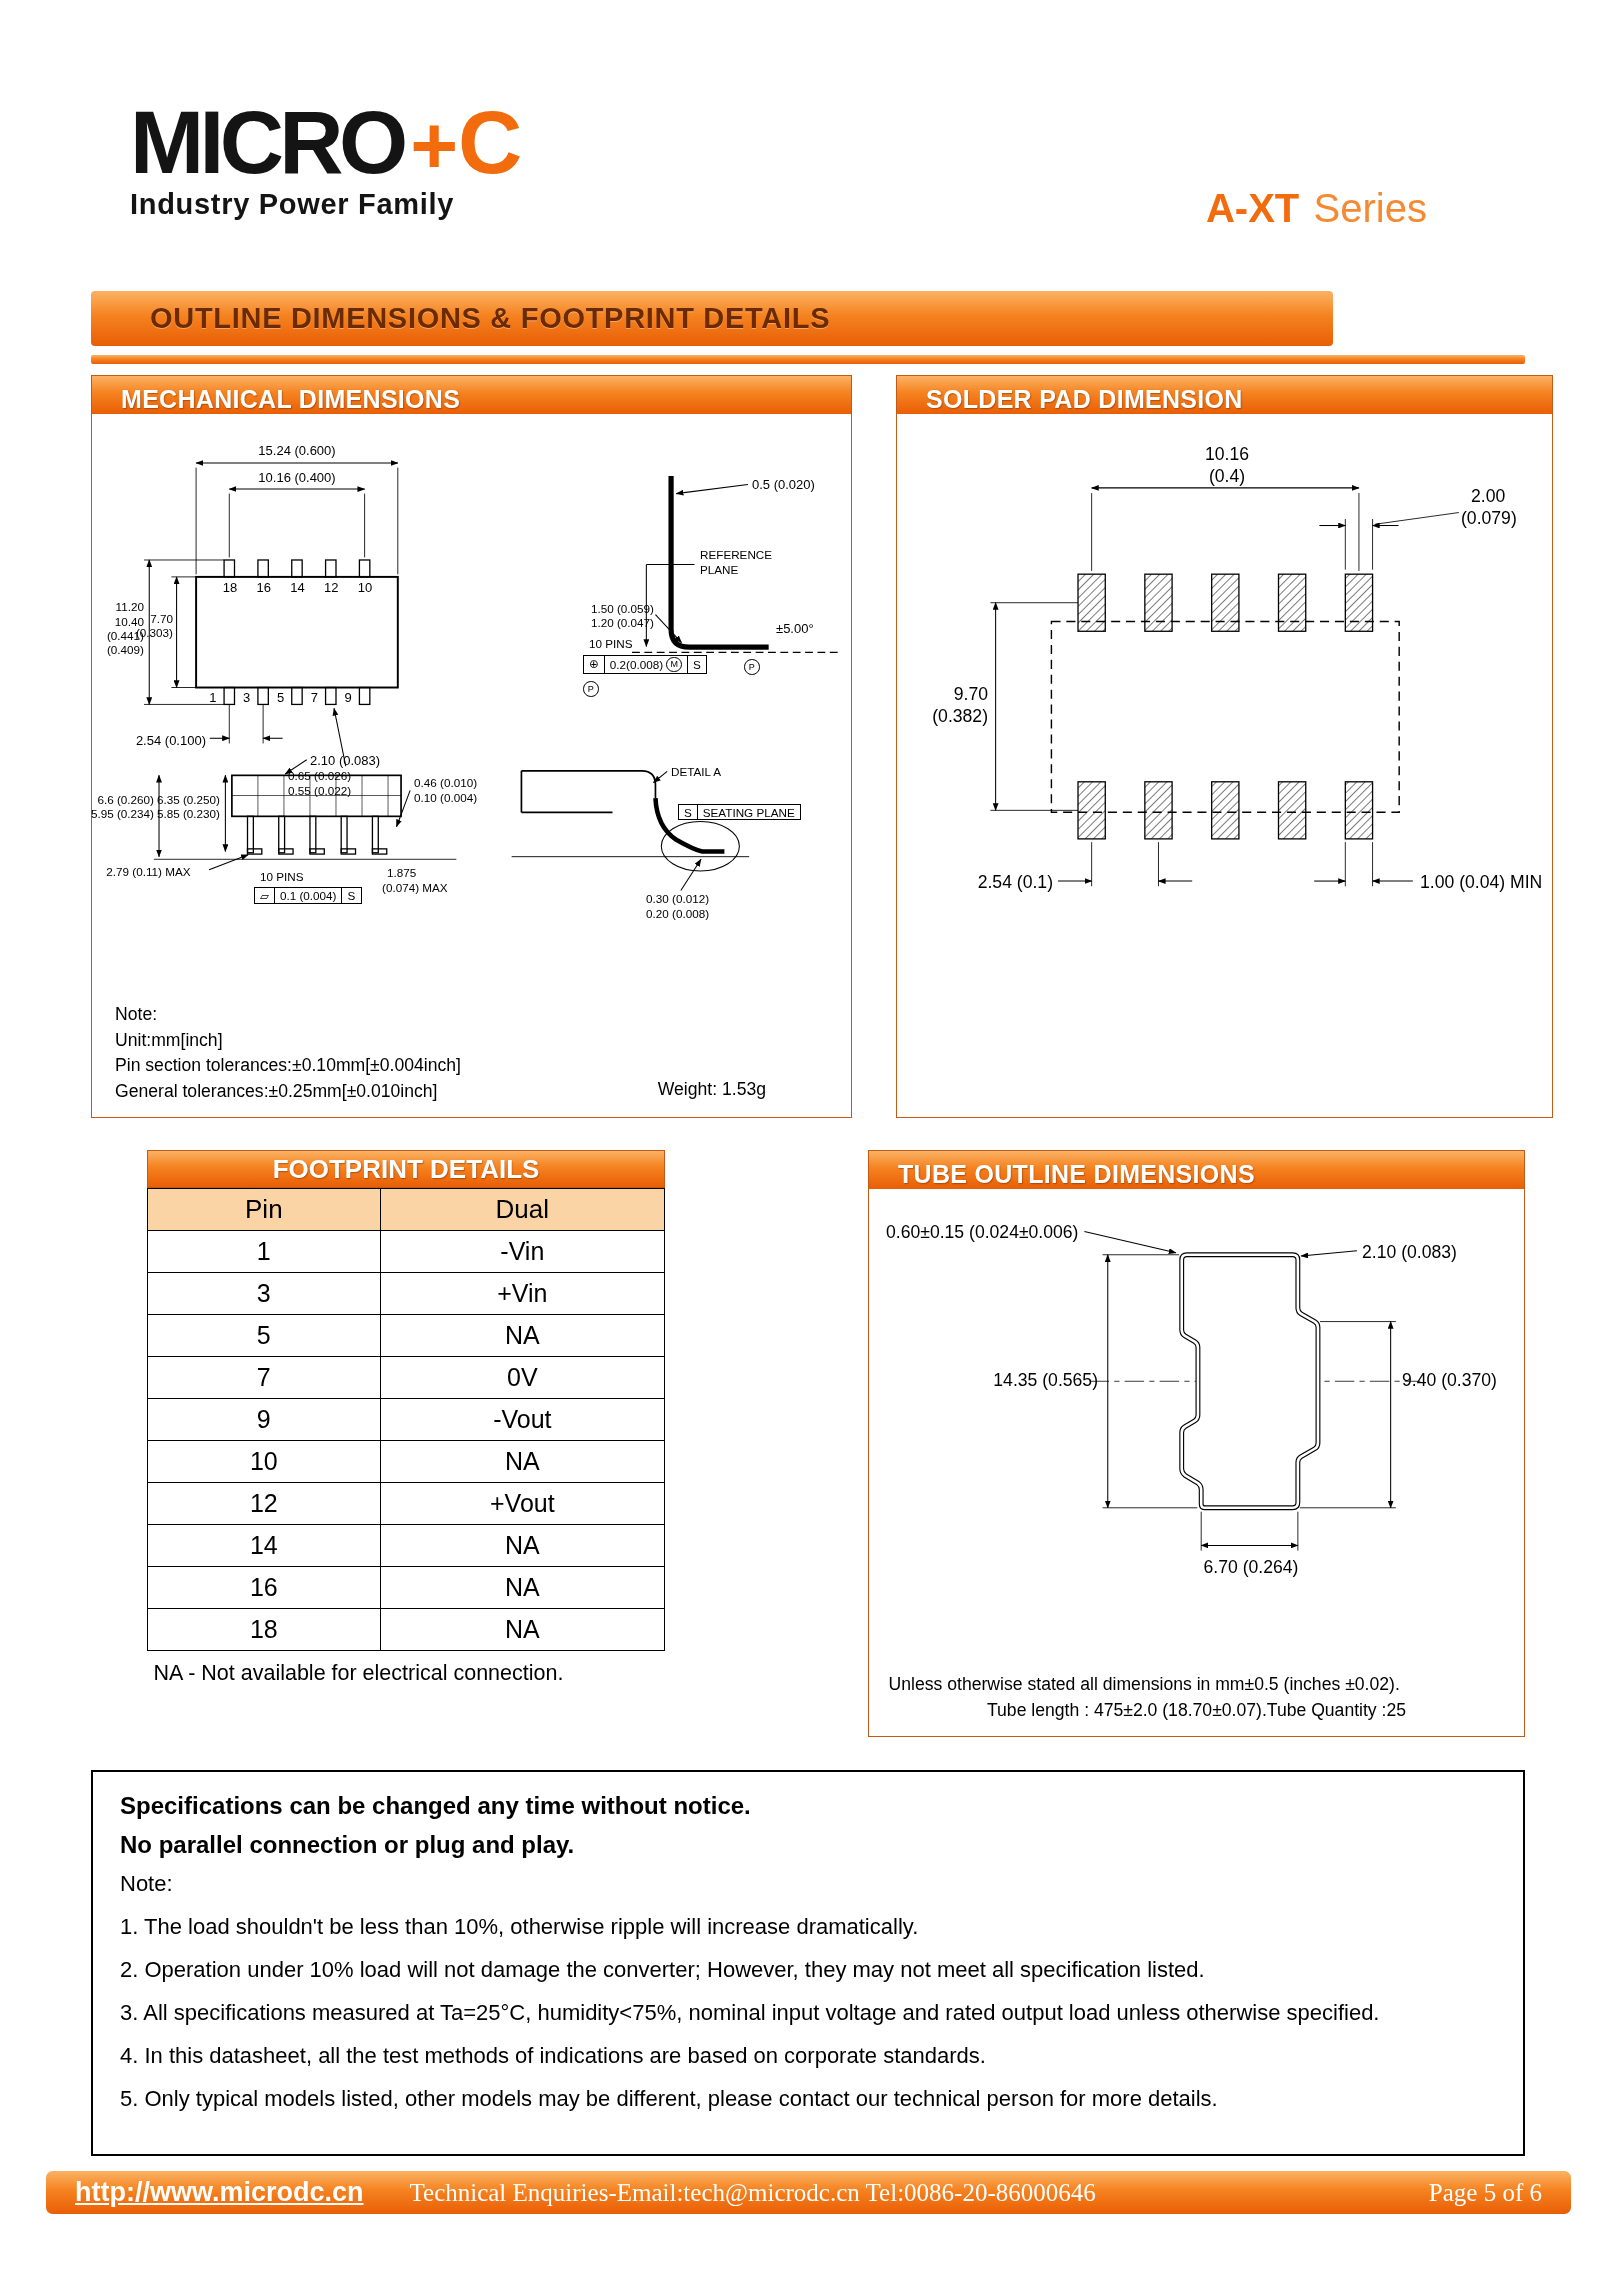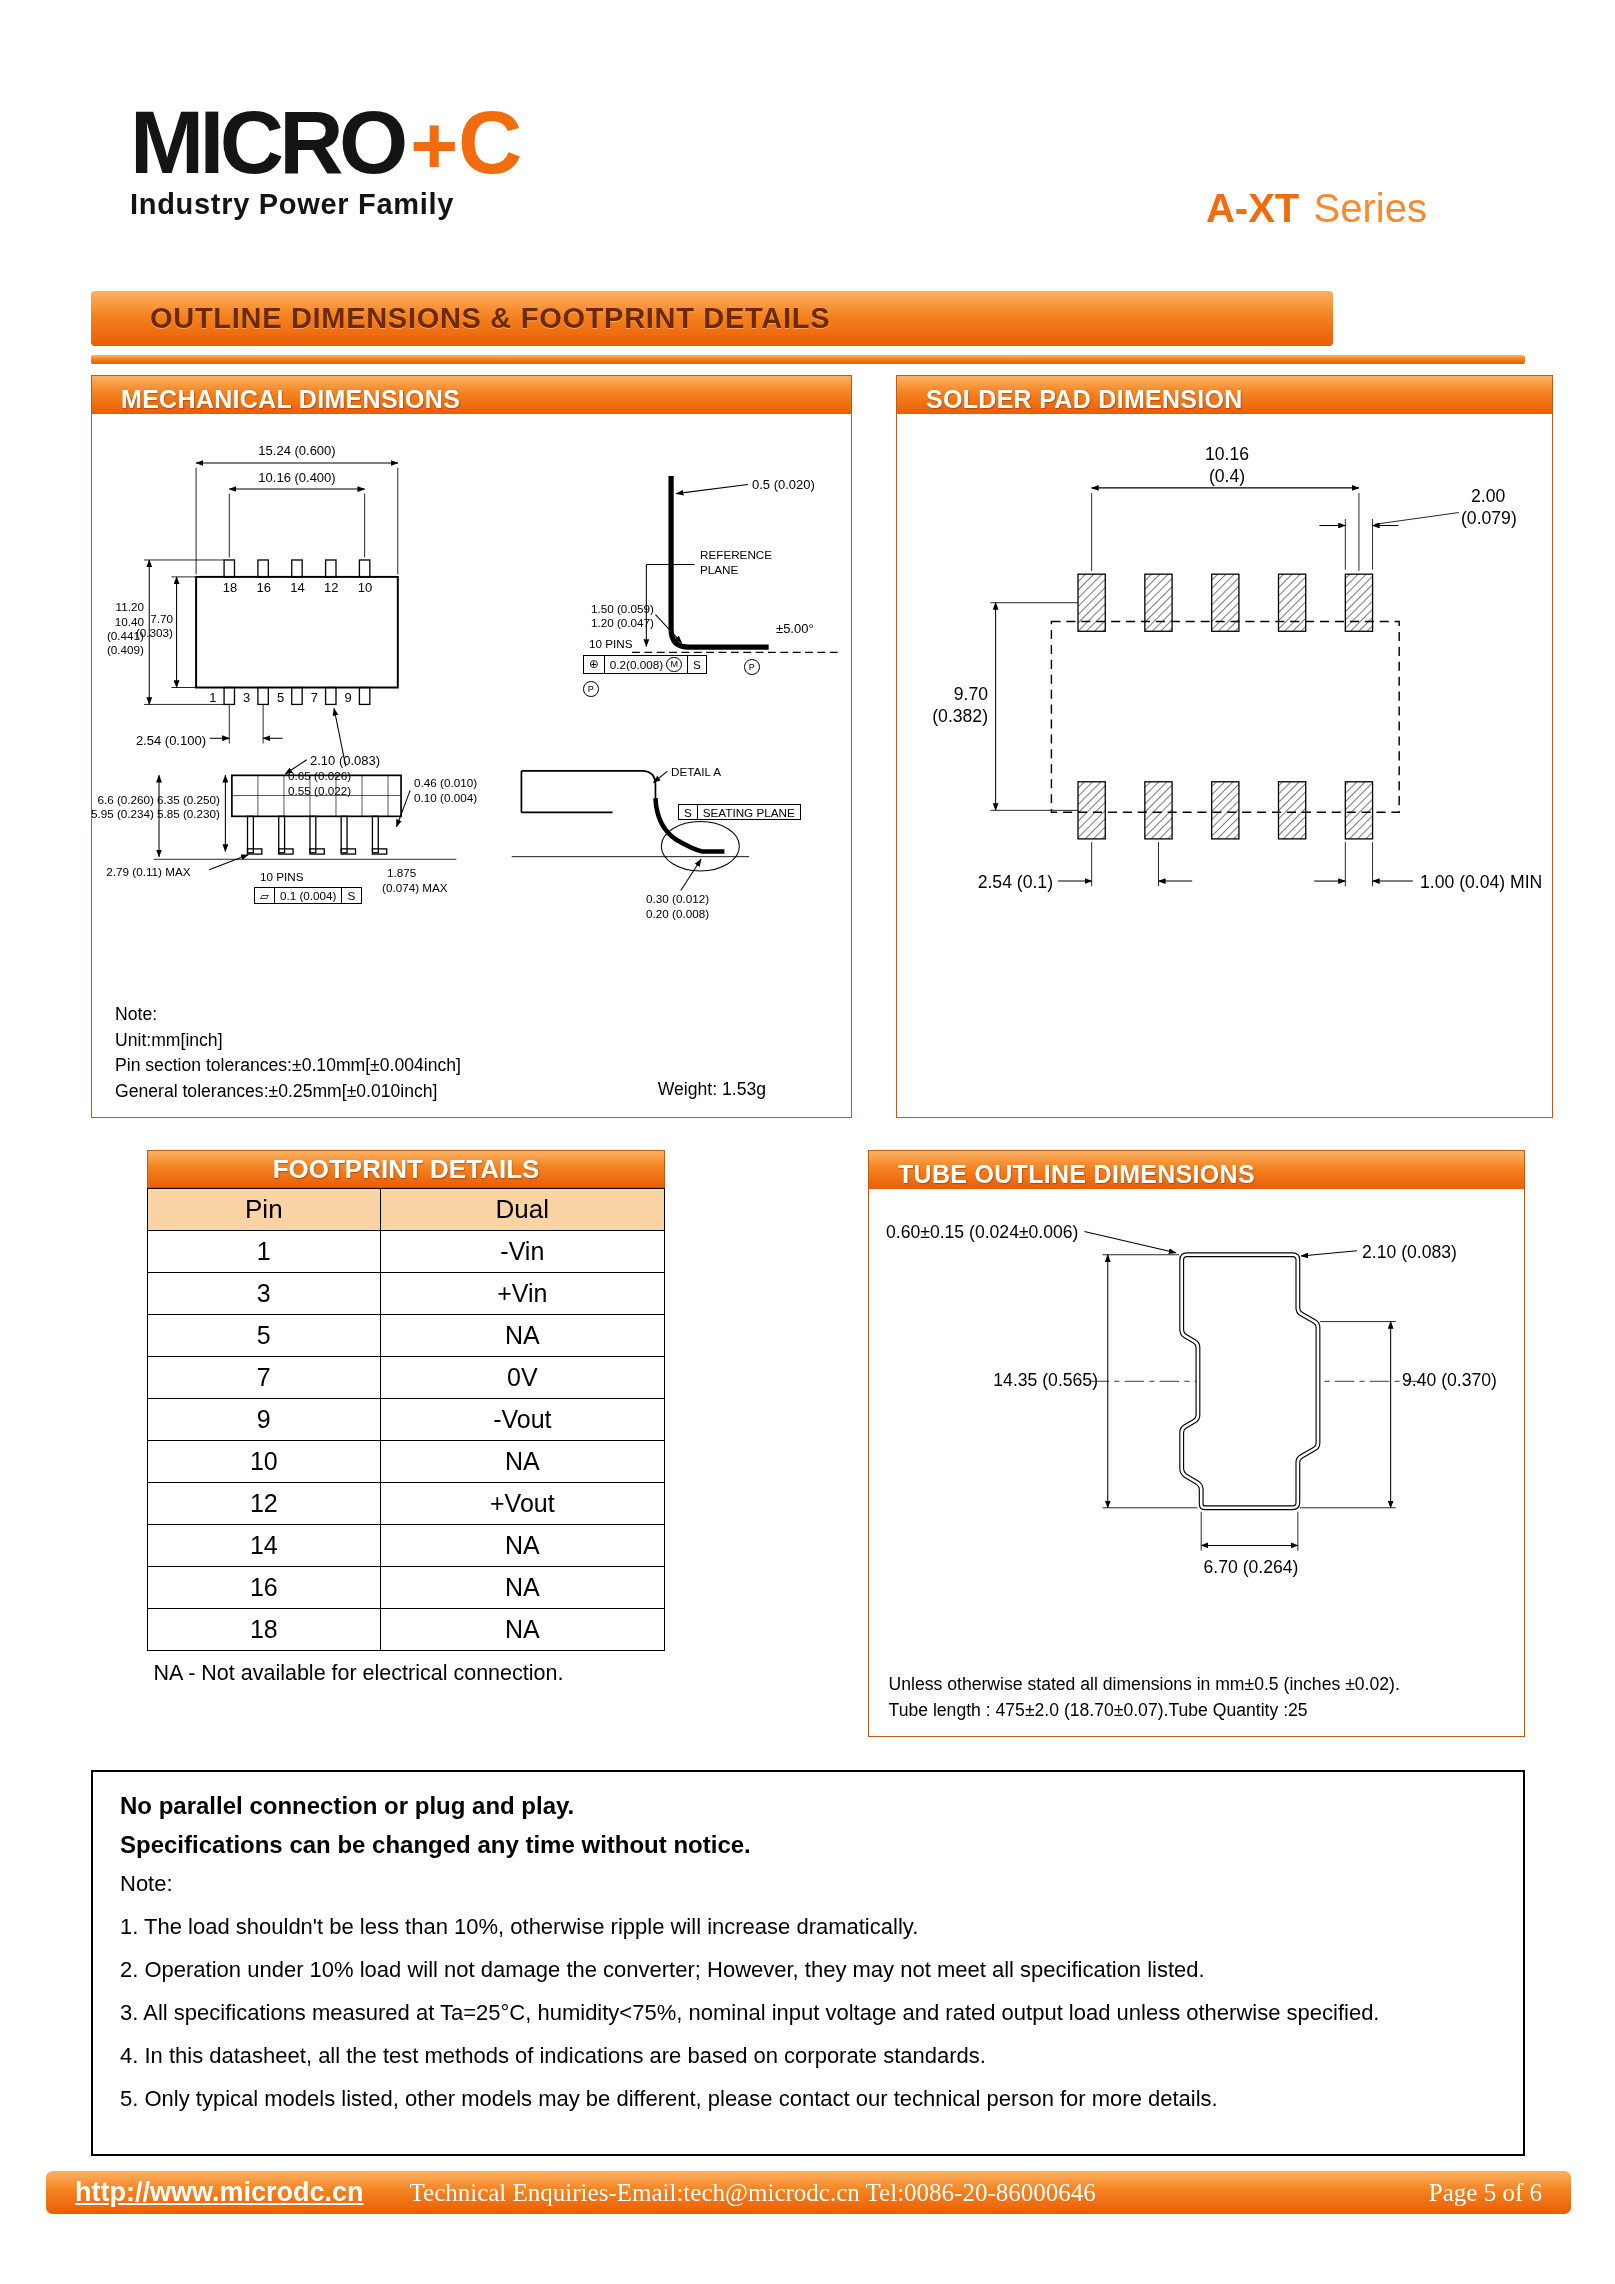--- a/index.html
+++ b/index.html
@@ -50,21 +50,21 @@
 
 .fp-title{height:38px;border:1.3px solid #C05A16;color:#fff;font-weight:bold;font-size:26px;display:flex;align-items:center;justify-content:center;text-shadow:0.7px 1.3px 1.3px rgba(90,30,0,.45)}
 .fp-table{width:100%;border-collapse:collapse;background:#fff}
 .fp-table th,.fp-table td{border:1.6px solid #000;text-align:center;height:42px;font-size:25px}
 .fp-table th{background:#FBD4A6;font-weight:normal;font-size:26px}
 .fp-table th:first-child,.fp-table td:first-child{width:45%}
 .fp-note{font-size:21.5px;margin-top:10.4px;padding-left:6.5px}
 
 
 .tube-notes{position:absolute;left:19.6px;right:19.6px;bottom:13px;font-size:17.6px;line-height:1.45}
-.tube-notes .row2{display:flex;justify-content:flex-start}
+.tube-notes .row2{display:flex;justify-content:center}
 
 
 .specs{position:absolute;left:91px;top:1770px;width:1434px;min-height:386px;border:2px solid #000;background:#fff;padding:19.6px 27px}
 .sp-bold{font-size:24px;font-weight:bold;margin-bottom:11.7px}
 .sp-note{font-size:22px;margin-bottom:3.9px}
 .sp-item{font-size:22px;margin-top:17px}
 
 
 .ftr{position:absolute;left:46px;top:2171px;width:1525px;height:43px;border-radius:6.5px;display:flex;align-items:center;padding:0 29px;gap:46px}
 .ftr-url{color:#fff;font-size:27px;font-weight:bold;text-decoration:underline;white-space:nowrap}
@@ -461,22 +461,22 @@
     <div class="tube-notes">
       <div>Unless otherwise stated all dimensions in mm±0.5 (inches ±0.02).</div>
       <div class="row2">
         <span>Tube length : 475±2.0 (18.70±0.07).</span>
         <span>Tube Quantity :25</span>
       </div>
     </div>
   </section>
 
   <section class="specs">
+    <p class="sp-bold">Specifications can be changed any time without notice.</p>
     <p class="sp-bold">No parallel connection or plug and play.</p>
-    <p class="sp-bold">Specifications can be changed any time without notice.</p>
     <p class="sp-note">Note:</p>
     <div>
 
     <p class="sp-item">1. The load shouldn't be less than 10%, otherwise ripple will increase dramatically.</p>
         <p class="sp-item">2. Operation under 10% load will not damage the converter; However, they may not meet all specification listed.</p>
         <p class="sp-item">3. All specifications measured at Ta=25°C, humidity&lt;75%, nominal input voltage and rated output load unless otherwise specified.</p>
         <p class="sp-item">4. In this datasheet, all the test methods of indications are based on corporate standards.</p>
         <p class="sp-item">5. Only typical models listed, other models may be different, please contact our technical person for more details.</p>
       </div>
   </section>

